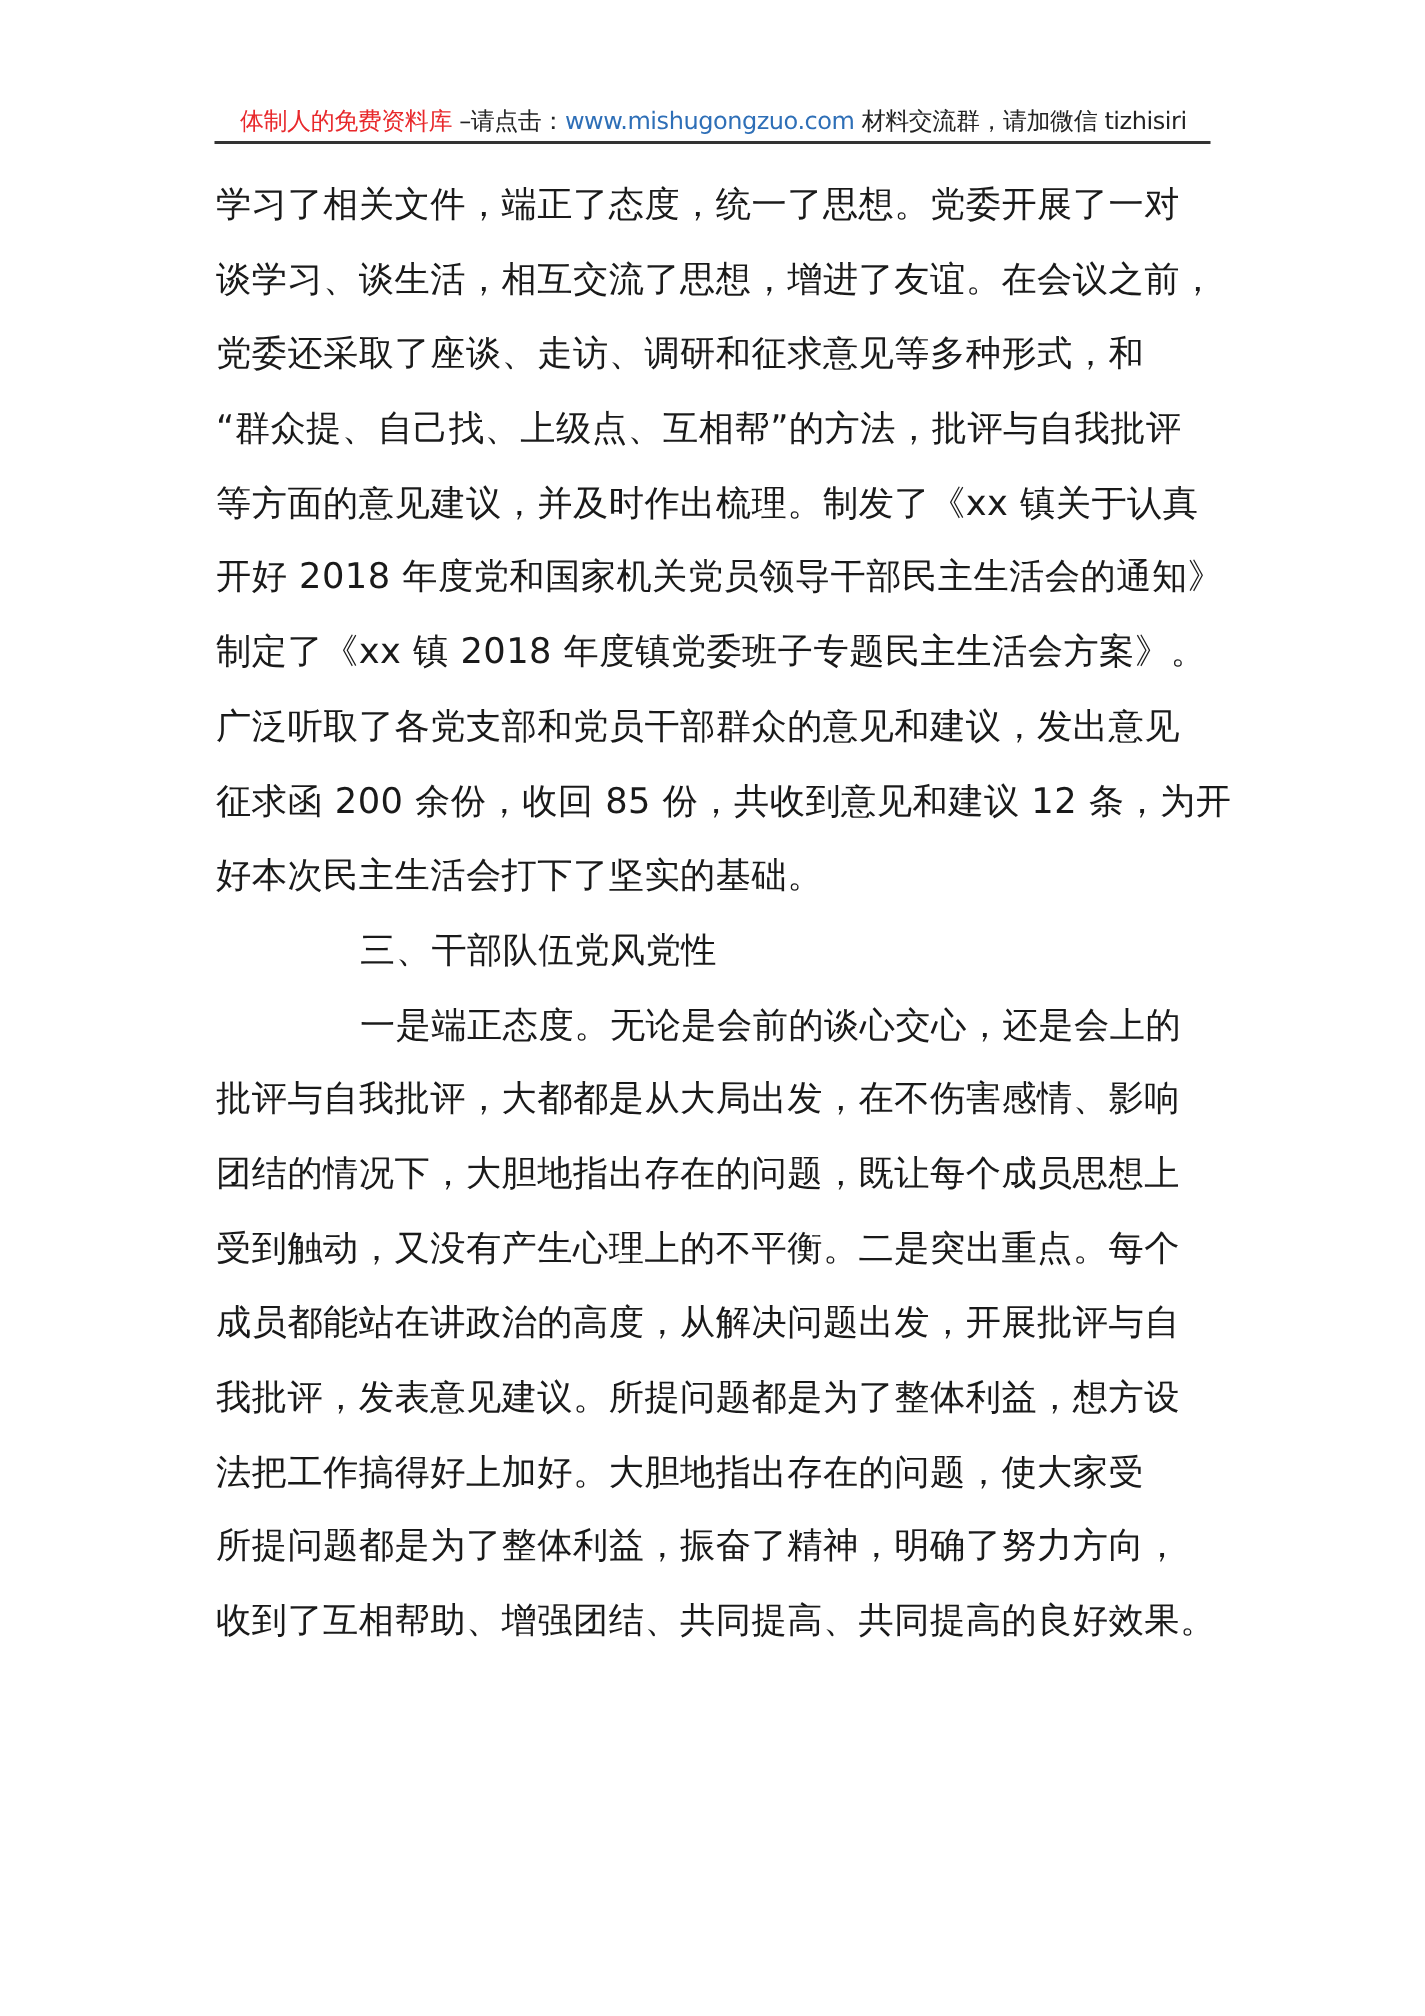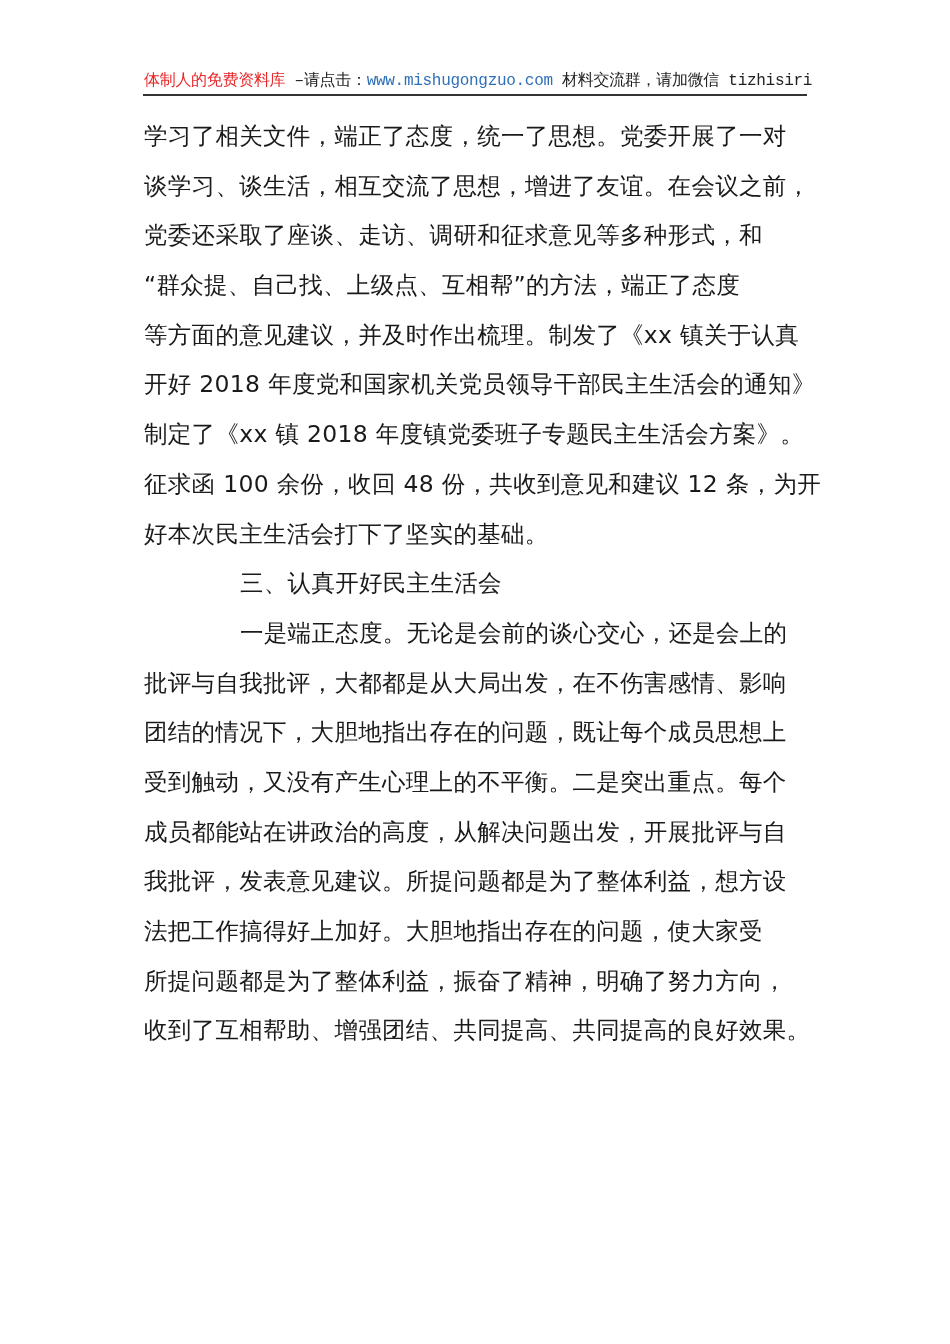--- a/index.html
+++ b/index.html
@@ -1,19 +1,19 @@
 <!DOCTYPE html>
 <html><head>
 <meta charset="utf-8">
 <style>
   html, body { margin:0; padding:0; background:#ffffff; }
   body { width:950px; height:1344px; position:relative; overflow:hidden;
          font-family: "DejaVu Sans", "Liberation Sans", sans-serif; color:#1a1a1a; }
-  .header { position:absolute; left:144px; top:68px; width:664px; height:26px;
-            font-size:16px; line-height:26px; white-space:nowrap; letter-spacing:-0.3px;font-family:Liberation Mono, monospace; }
+  .header { position:absolute; left:160px; top:68px; width:664px; height:26px;
+            font-size:16px; line-height:26px; white-space:nowrap; letter-spacing:-0.3px; }
   .header .brand { color:#e8282b; }
   .header .dash { color:#222; }
   .header .url { color:#2e6fb7; }
   .header .tail { color:#222; }
   .header-rule { position:absolute; left:143px; top:94px; width:664px; height:2px; background:#333; }
   .body-text { position:absolute; left:144px; top:112px; width:680px; }
   .line { height:49.7px; line-height:49.7px; font-size:23.5px; white-space:nowrap; letter-spacing:0.3px; }
   .indent { padding-left:96px; }
 </style>
 </head>
@@ -21,27 +21,28 @@
 
 <div class="header">
   <span class="brand">体制人的免费资料库</span><span class="dash"> –请点击：</span><span class="url">www.mishugongzuo.com</span><span class="tail"> 材料交流群，请加微信 tizhisiri</span>
 </div>
 <div class="header-rule"></div>
 
 <div class="body-text">
   <div class="line">学习了相关文件，端正了态度，统一了思想。党委开展了一对</div>
   <div class="line">谈学习、谈生活，相互交流了思想，增进了友谊。在会议之前，</div>
   <div class="line">党委还采取了座谈、走访、调研和征求意见等多种形式，和</div>
-  <div class="line"> “群众提、自己找、上级点、互相帮”的方法，端正了态度</div>
+  <div class="line"> “群众提、自己找、上级点、互相帮”的方法，批评与自我批评</div>
   <div class="line">等方面的意见建议，并及时作出梳理。制发了《xx 镇关于认真</div>
   <div class="line">开好 2018 年度党和国家机关党员领导干部民主生活会的通知》</div>
   <div class="line">制定了《xx 镇 2018 年度镇党委班子专题民主生活会方案》。</div>
-  <div class="line">征求函 100 余份，收回 48 份，共收到意见和建议 12 条，为开</div>
+  <div class="line">广泛听取了各党支部和党员干部群众的意见和建议，发出意见</div>
+  <div class="line">征求函 200 余份，收回 85 份，共收到意见和建议 12 条，为开</div>
   <div class="line">好本次民主生活会打下了坚实的基础。</div>
-  <div class="line indent">三、认真开好民主生活会</div>
+  <div class="line indent">三、干部队伍党风党性</div>
   <div class="line indent">一是端正态度。无论是会前的谈心交心，还是会上的</div>
   <div class="line">批评与自我批评，大都都是从大局出发，在不伤害感情、影响</div>
   <div class="line">团结的情况下，大胆地指出存在的问题，既让每个成员思想上</div>
   <div class="line">受到触动，又没有产生心理上的不平衡。二是突出重点。每个</div>
   <div class="line">成员都能站在讲政治的高度，从解决问题出发，开展批评与自</div>
   <div class="line">我批评，发表意见建议。所提问题都是为了整体利益，想方设</div>
   <div class="line">法把工作搞得好上加好。大胆地指出存在的问题，使大家受</div>
   <div class="line">所提问题都是为了整体利益，振奋了精神，明确了努力方向，</div>
   <div class="line">收到了互相帮助、增强团结、共同提高、共同提高的良好效果。</div>
 </div>

